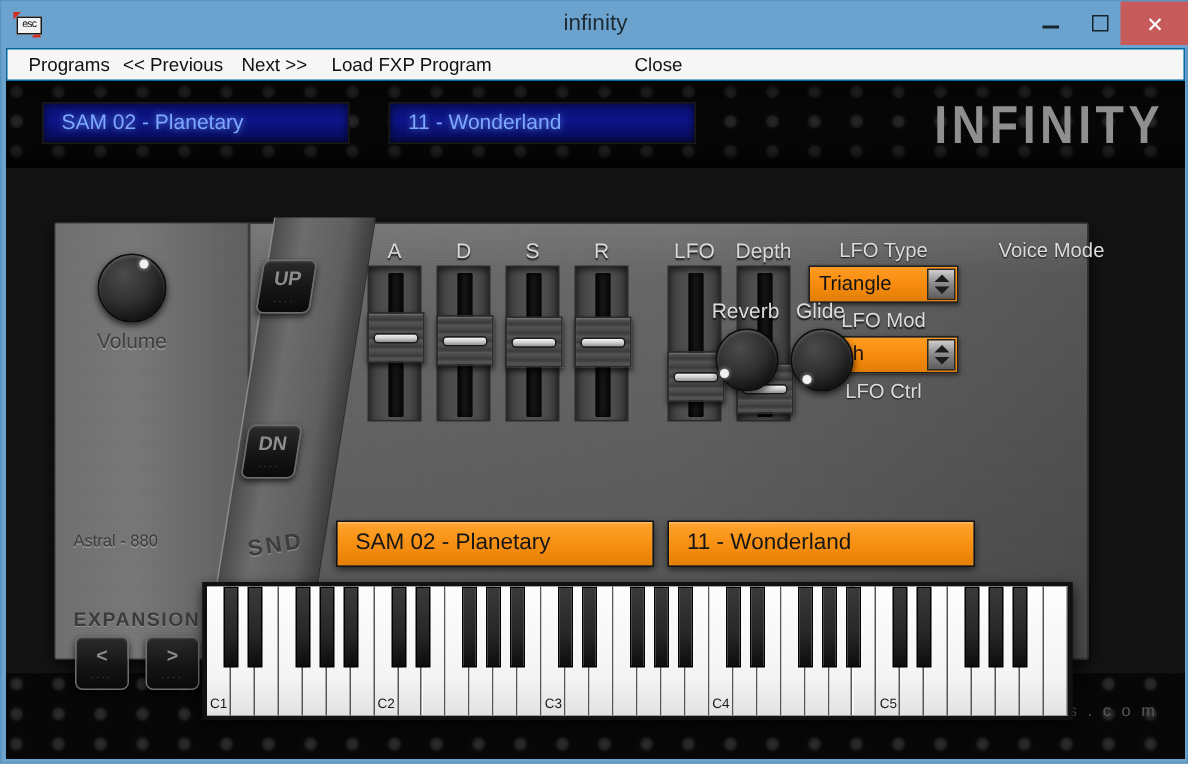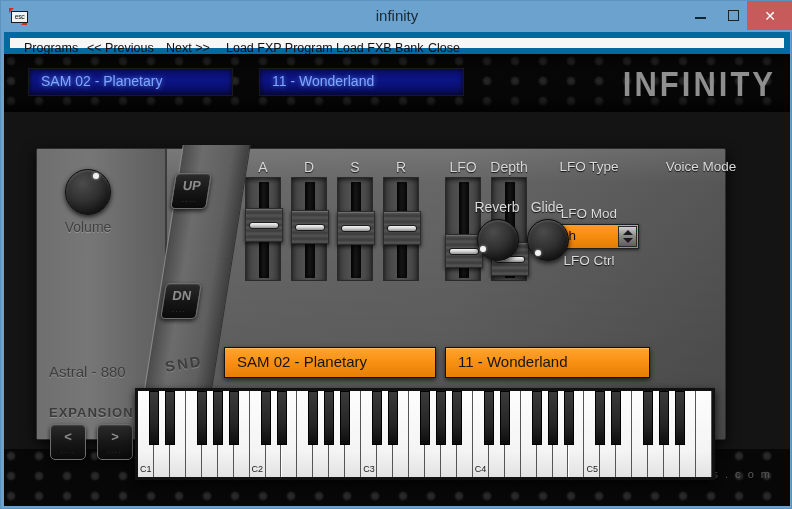--- a/index.html
+++ b/index.html
@@ -111,21 +111,21 @@
     border: 1.5px solid #16242e;
     box-sizing: border-box;
   }
 
   
   #menubar {
     position: absolute;
     left: 3px; top: 31px;
     width: 786px; height: 22px;
     background: #f6f6f6;
-    border: 6px solid #0369a1;
+    border: 1px solid #0369a1;
     box-sizing: border-box;
   }
   .menu-item {
     position: absolute;
     top: 2px;
     height: 17px;
     line-height: 17px;
     font-size: 12.5px;
     color: #111;
     padding: 0 4px;
@@ -318,25 +318,24 @@
     color: #5a5a5a;
     font-family: "Liberation Sans", sans-serif;
   }
   #btn-up { left: 136px; top: 24px; }
   #btn-dn { left: 126px; top: 134px; }
 
   
   #model-name {
     position: absolute;
     left: 12px; top: 206px;
-    font-size: 15px;
+    font-size: 11px;
     color: #3d3d3d;
     font-family: "Liberation Sans", sans-serif;
     text-shadow: 0 1px 0 rgba(255,255,255,0.22);
-    margin-top: 8px;
   }
   #expansion-label {
     position: absolute;
     left: 12px; top: 256px;
     font-size: 13px;
     font-weight: bold;
     letter-spacing: 1px;
     color: #3b3b3b;
     font-family: "Liberation Sans", sans-serif;
     text-shadow: 0 1px 0 rgba(255,255,255,0.22);
@@ -553,21 +552,20 @@
     <button class="win-btn" id="btn-close">
       <span class="glyph">✕</span>
     </button>
   </div>
 
   <div id="menubar">
       <div class="menu-item" style="left: 10px;">Programs</div>
       <div class="menu-item" style="left: 73px;">&lt;&lt; Previous</div>
       <div class="menu-item" style="left: 152px;">Next &gt;&gt;</div>
       <div class="menu-item" style="left: 212px;">Load FXP Program</div>
-      <div class="menu-item" style="left: 322px;">Load FXB Bank</div>
       <div class="menu-item" style="left: 414px;">Close</div>
     </div>
 
   <div id="plugin">
 
     <div class="perf" id="perf-top"></div>
     <div id="header-shade"></div>
 
     <div class="hdr-lcd" id="hdr-lcd-1">
       <span>SAM 02 - Planetary</span>
@@ -663,20 +661,27 @@
           <div class="slider-col" style="left: 268px;">
             <div class="slider-label" style="left: -2px;">Depth</div>
             <div class="slider-track">
               <div class="slider-slot"></div>
               <div class="slider-handle" style="top: 64px;">
                 <div class="line"></div>
               </div>
             </div>
           </div>
           <div class="dd-label" style="left: 316px; top: 10px; width: 100px;">LFO Type</div>
+          <div class="dropdown" style="left: 316px; top: 28px; width: 100px;">
+            <div class="dd-text">Triangle</div>
+            <div class="dd-spin">
+              <div class="ar up"></div>
+              <div class="ar dn"></div>
+            </div>
+          </div>
           <div class="dd-label" style="left: 316px; top: 57px; width: 100px;">LFO Mod</div>
           <div class="dropdown" style="left: 316px; top: 75px; width: 100px;">
             <div class="dd-text">Pitch</div>
             <div class="dd-spin">
               <div class="ar up"></div>
               <div class="ar dn"></div>
             </div>
           </div>
           <div class="dd-label" style="left: 316px; top: 104px; width: 100px;">LFO Ctrl</div>
           <div class="dd-label" style="left: 428px; top: 10px; width: 100px;">Voice Mode</div>

